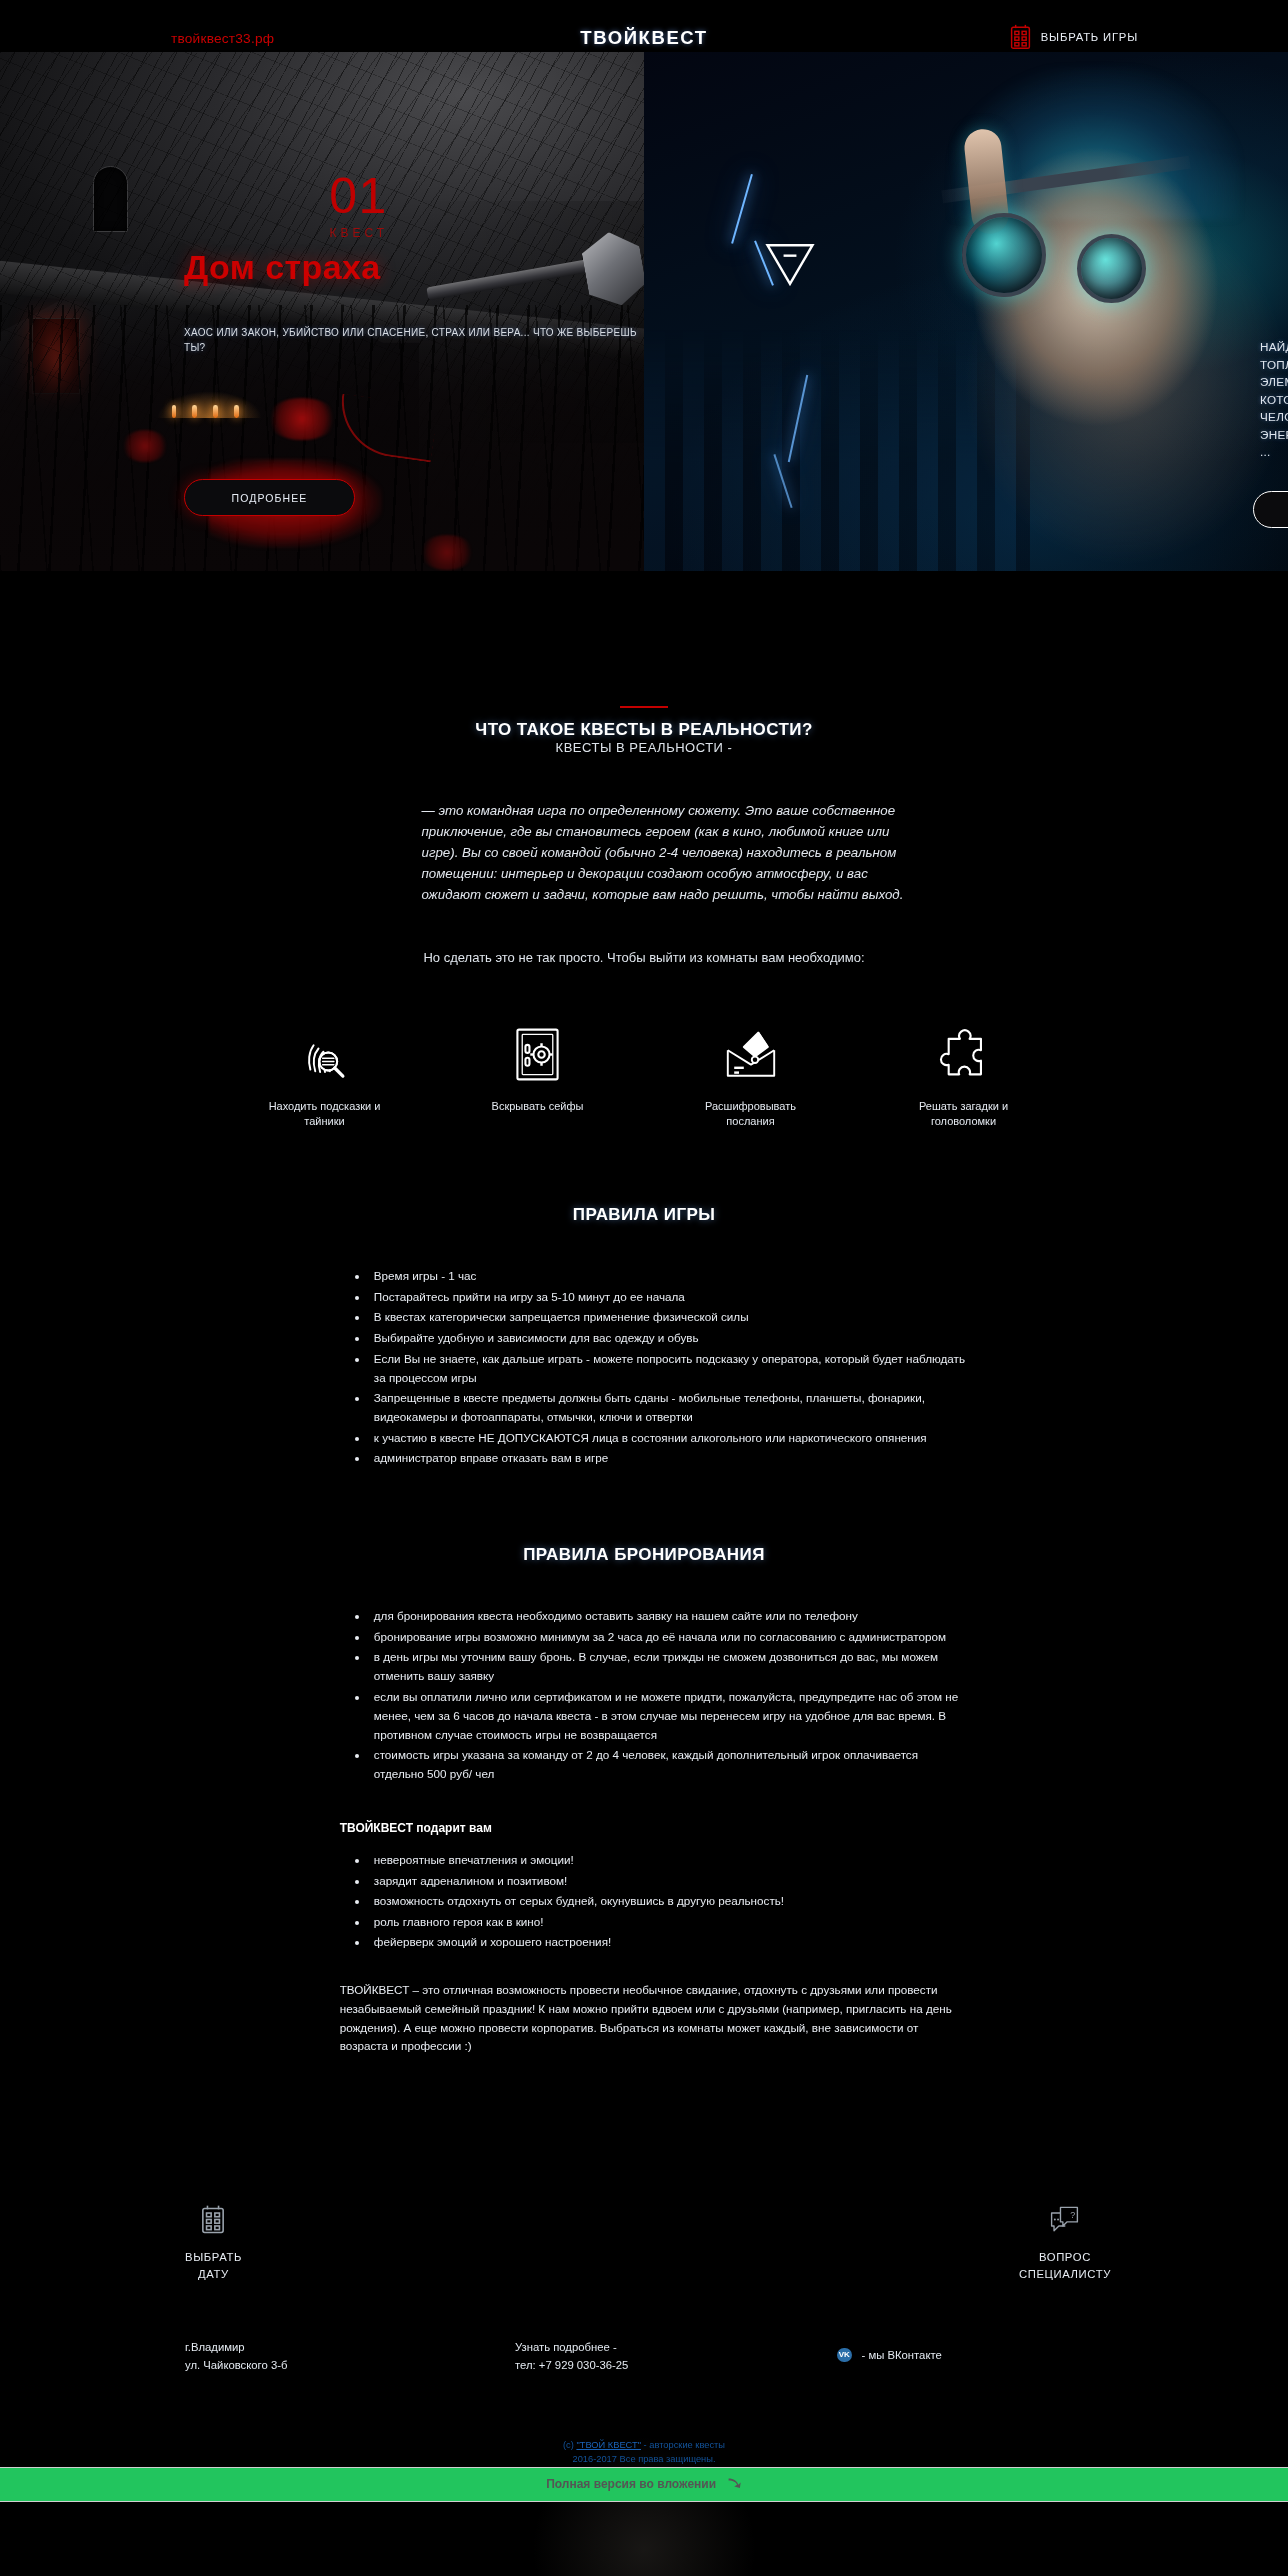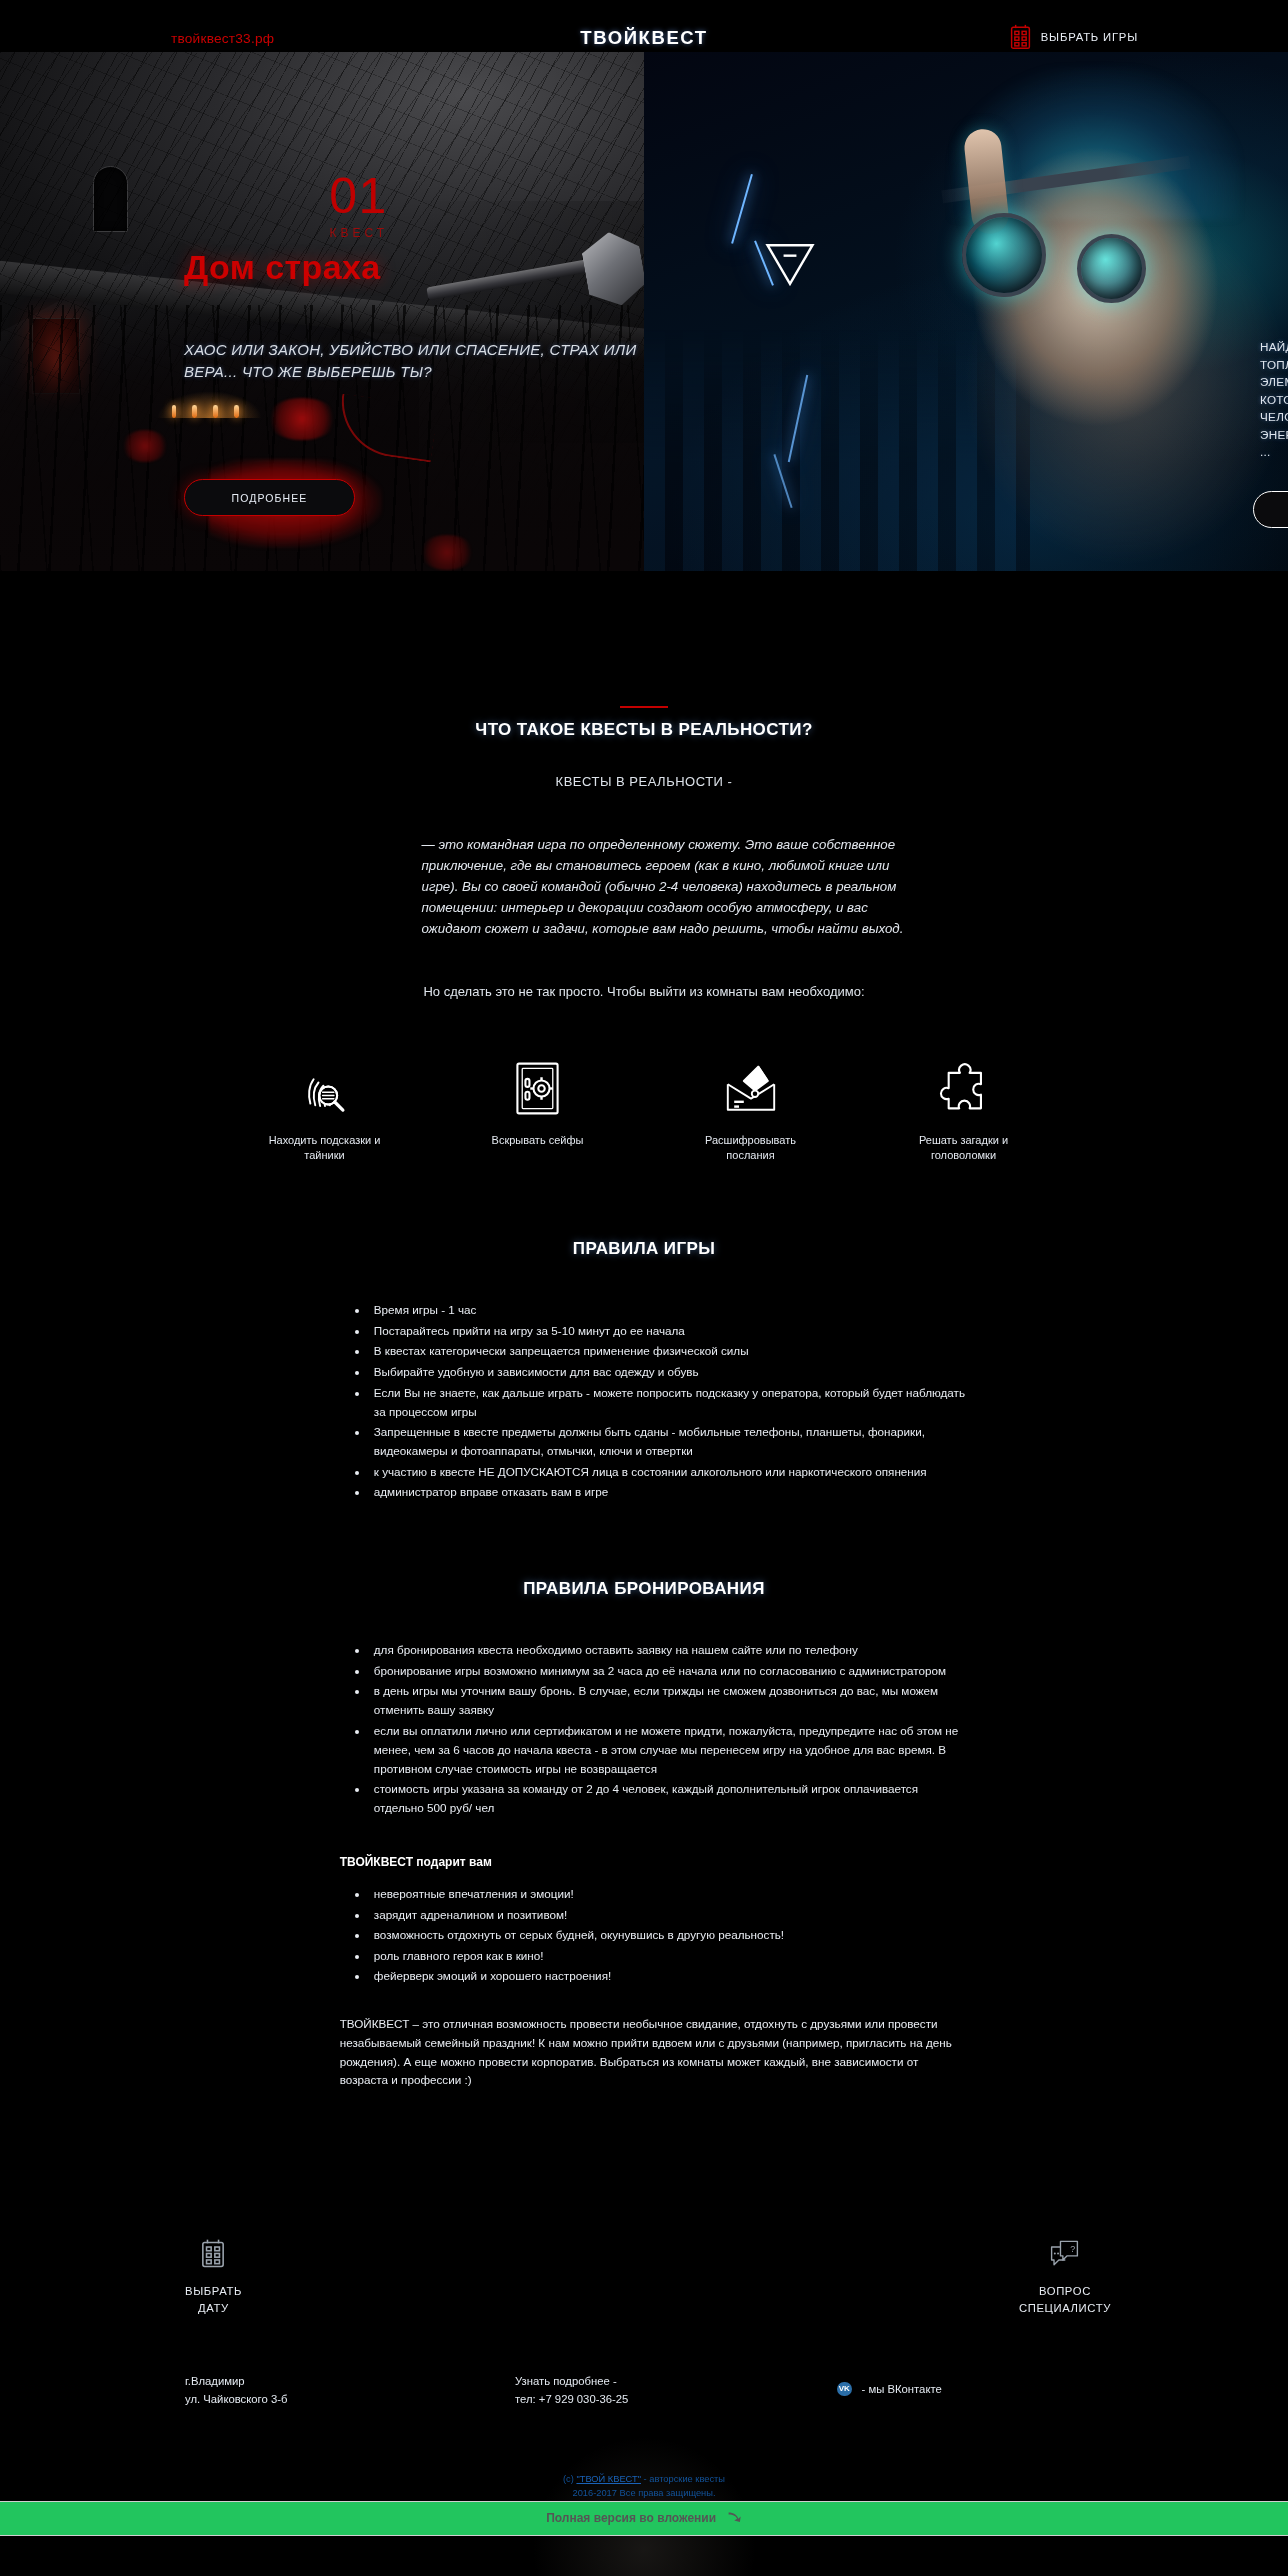--- a/index.html
+++ b/index.html
@@ -168,25 +168,24 @@
   }
   .q1-num { right: 256px; top: 119px; color:#c00000; }
   .q1-sub { right: 256px; top: 174px; color:#9c0b0b; }
   .q1-title {
     position:absolute; left: 184px; top: 196px;
     font-size: 34px; font-weight: bold;
     color:#cc0000; letter-spacing: 0.4px;
     text-shadow: 0 0 14.5px rgba(190,0,0,.5);
   }
   .q1-desc {
-    position:absolute; left: 184px; top: 287px;
-    font-size: 15px; line-height: 1.47; letter-spacing:0.3px;
+    position:absolute; left: 184px; top: 274px;
+    font-size: 10px; line-height: 1.47; letter-spacing:0.3px;
     color:#d8dde4; text-transform: uppercase;
     text-shadow: 0 0 4px rgba(120,170,255,.45);
-    font-style: italic;
   }
   .btn-more {
     position:absolute;
     display:flex; align-items:center; justify-content:center;
     width: 171px; height: 37px;
     border-radius: 19.3px;
     background: #0b0b0d;
     font-size: 10.5px; letter-spacing: 1.1px;
     color:#e8eef6;
     cursor:pointer;
@@ -292,21 +291,21 @@
     width: 48px; height: 2.4px; background:#c40000;
     margin: 0 auto 11.3px;
   }
   .sec-title {
     font-size: 17px; font-weight:bold; letter-spacing:0.4px;
     color:#ffffff; text-transform:uppercase;
     text-shadow: 0 0 7.2px rgba(120,180,255,.5);
   }
 
   .lede {
-    text-align:center; margin-top: 34px;
+    text-align:center; 
     font-size: 13px; color:#dde3ea; letter-spacing:0.5px;
     text-transform: uppercase;
   }
   .intro-body {
     width: 523px; margin: 45px auto 0;
     font-style: italic; font-size: 13.3px; line-height: 1.58;
     color:#e2e7ee; text-align: left; padding-left: 39px;
   }
   .sub-lede {
     text-align:center; margin-top: 45px;

